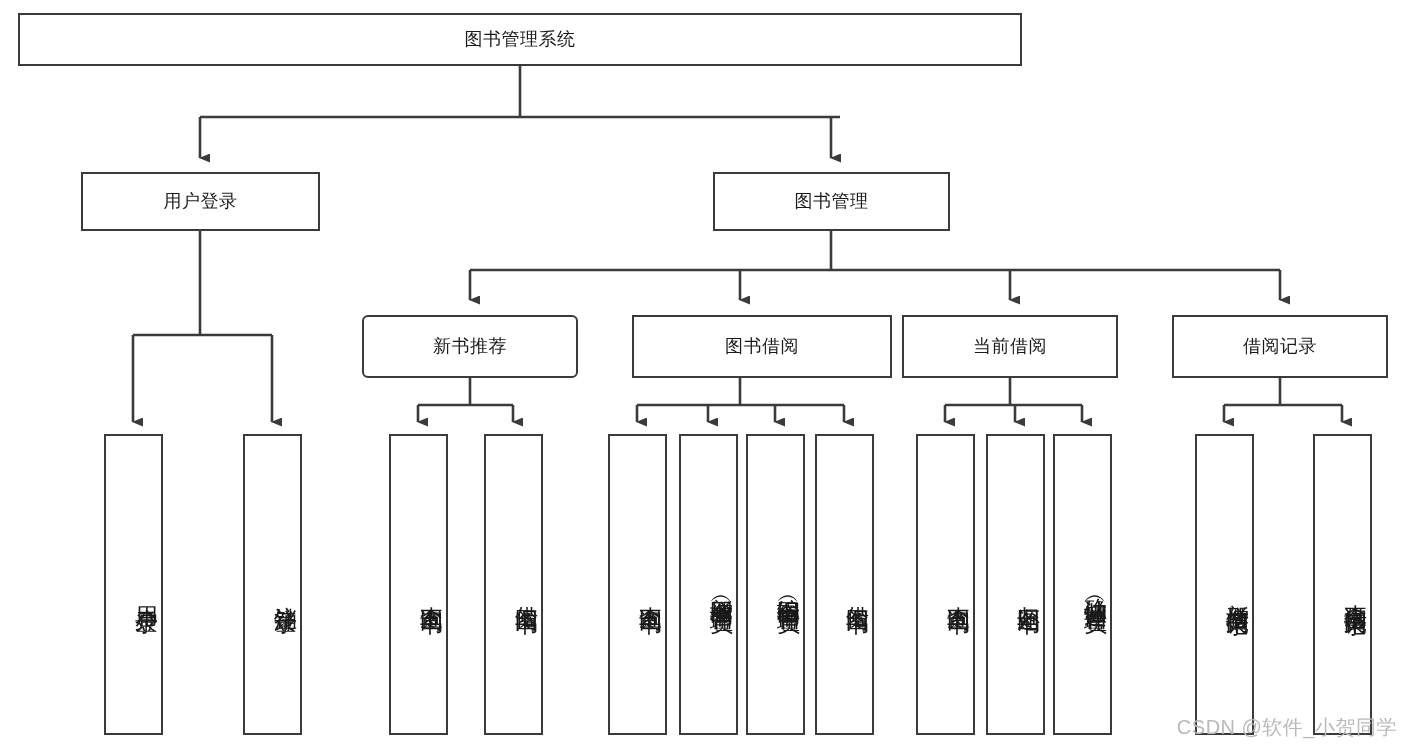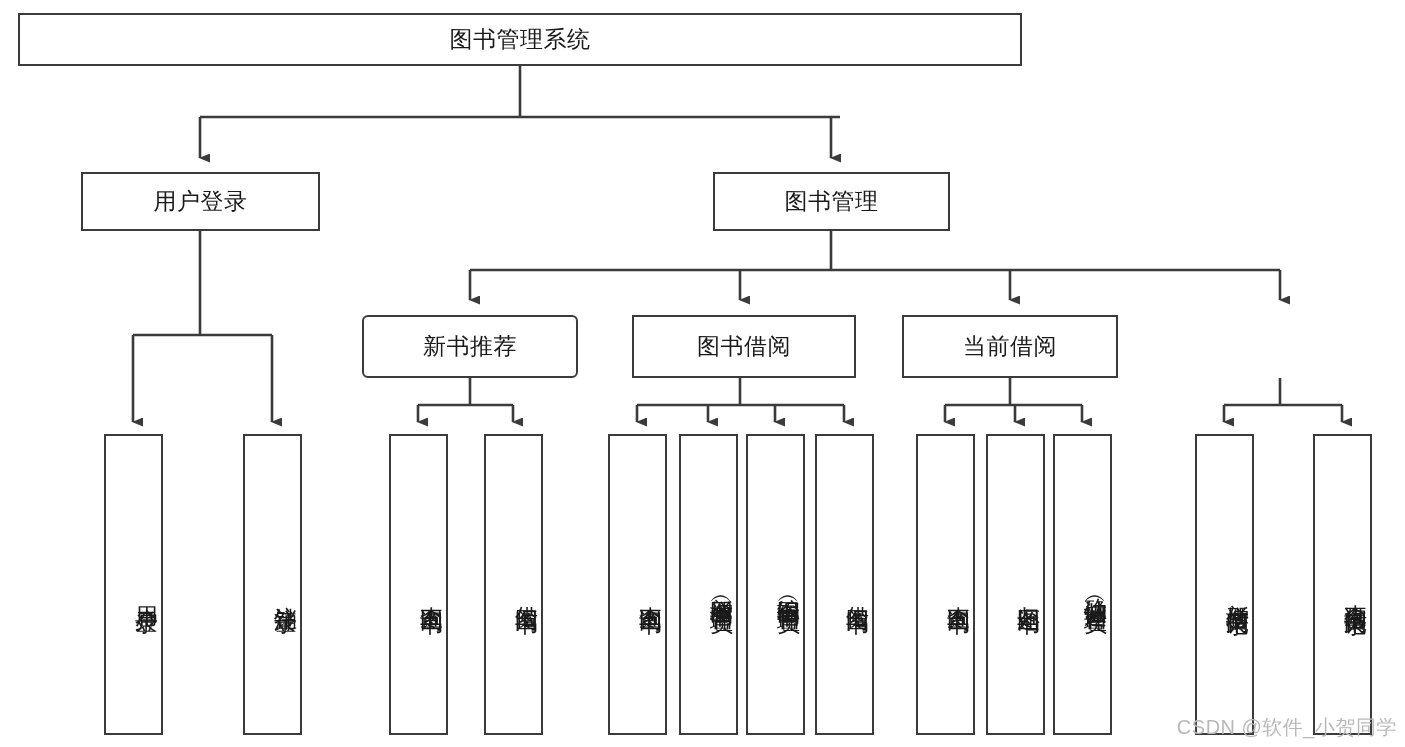--- a/index.html
+++ b/index.html
@@ -29,21 +29,21 @@
     position: absolute;
     box-sizing: border-box;
     border: 2px solid #3b3b3b;
     background: #ffffff;
     display: flex;
     align-items: center;
     justify-content: center;
     color: #1a1a1a;
   }
   .node-h {
-    font-size: 23px;
+    font-size: 18px;
     line-height: 1.2;
     letter-spacing: 0.5px;
     white-space: nowrap;
   }
   .node-v {
     writing-mode: vertical-rl;
     text-orientation: upright;
     font-size: 23px;
     line-height: 1.22;
     letter-spacing: 2px;
@@ -126,25 +126,28 @@
   <div class="node node-h" style="left:81px; top:172px; width:239px; height:59px;">
     <span>用户登录</span>
   </div>
   <div class="node node-h" style="left:713px; top:172px; width:237px; height:59px;text-align:center;">
     <span>图书管理</span>
   </div>
 
   <div class="node node-h" style="left:362px; top:315px; width:216px; height:63px;border-radius:6px;">
     <span>新书推荐</span>
   </div>
-  <div class="node node-h" style="left:632px; top:315px; width:224px; height:63px;">
+  <div class="node node-h" style="left:632px; top:315px; width:260px; height:63px;">
     <span>图书借阅</span>
   </div>
   <div class="node node-h" style="left:902px; top:315px; width:216px; height:63px;">
     <span>当前借阅</span>
+  </div>
+  <div class="node node-h" style="left:1172px; top:315px; width:216px; height:63px;">
+    <span>借阅记录</span>
   </div>
 
   <div class="node node-v" style="left:104px; top:434px; width:59px; height:301px;">
     <span>用户登录</span>
   </div>
   <div class="node node-v" style="left:243px; top:434px; width:59px; height:301px;">
     <span>注销登录</span>
   </div>
 
   <div class="node node-v" style="left:389px; top:434px; width:59px; height:301px;">

